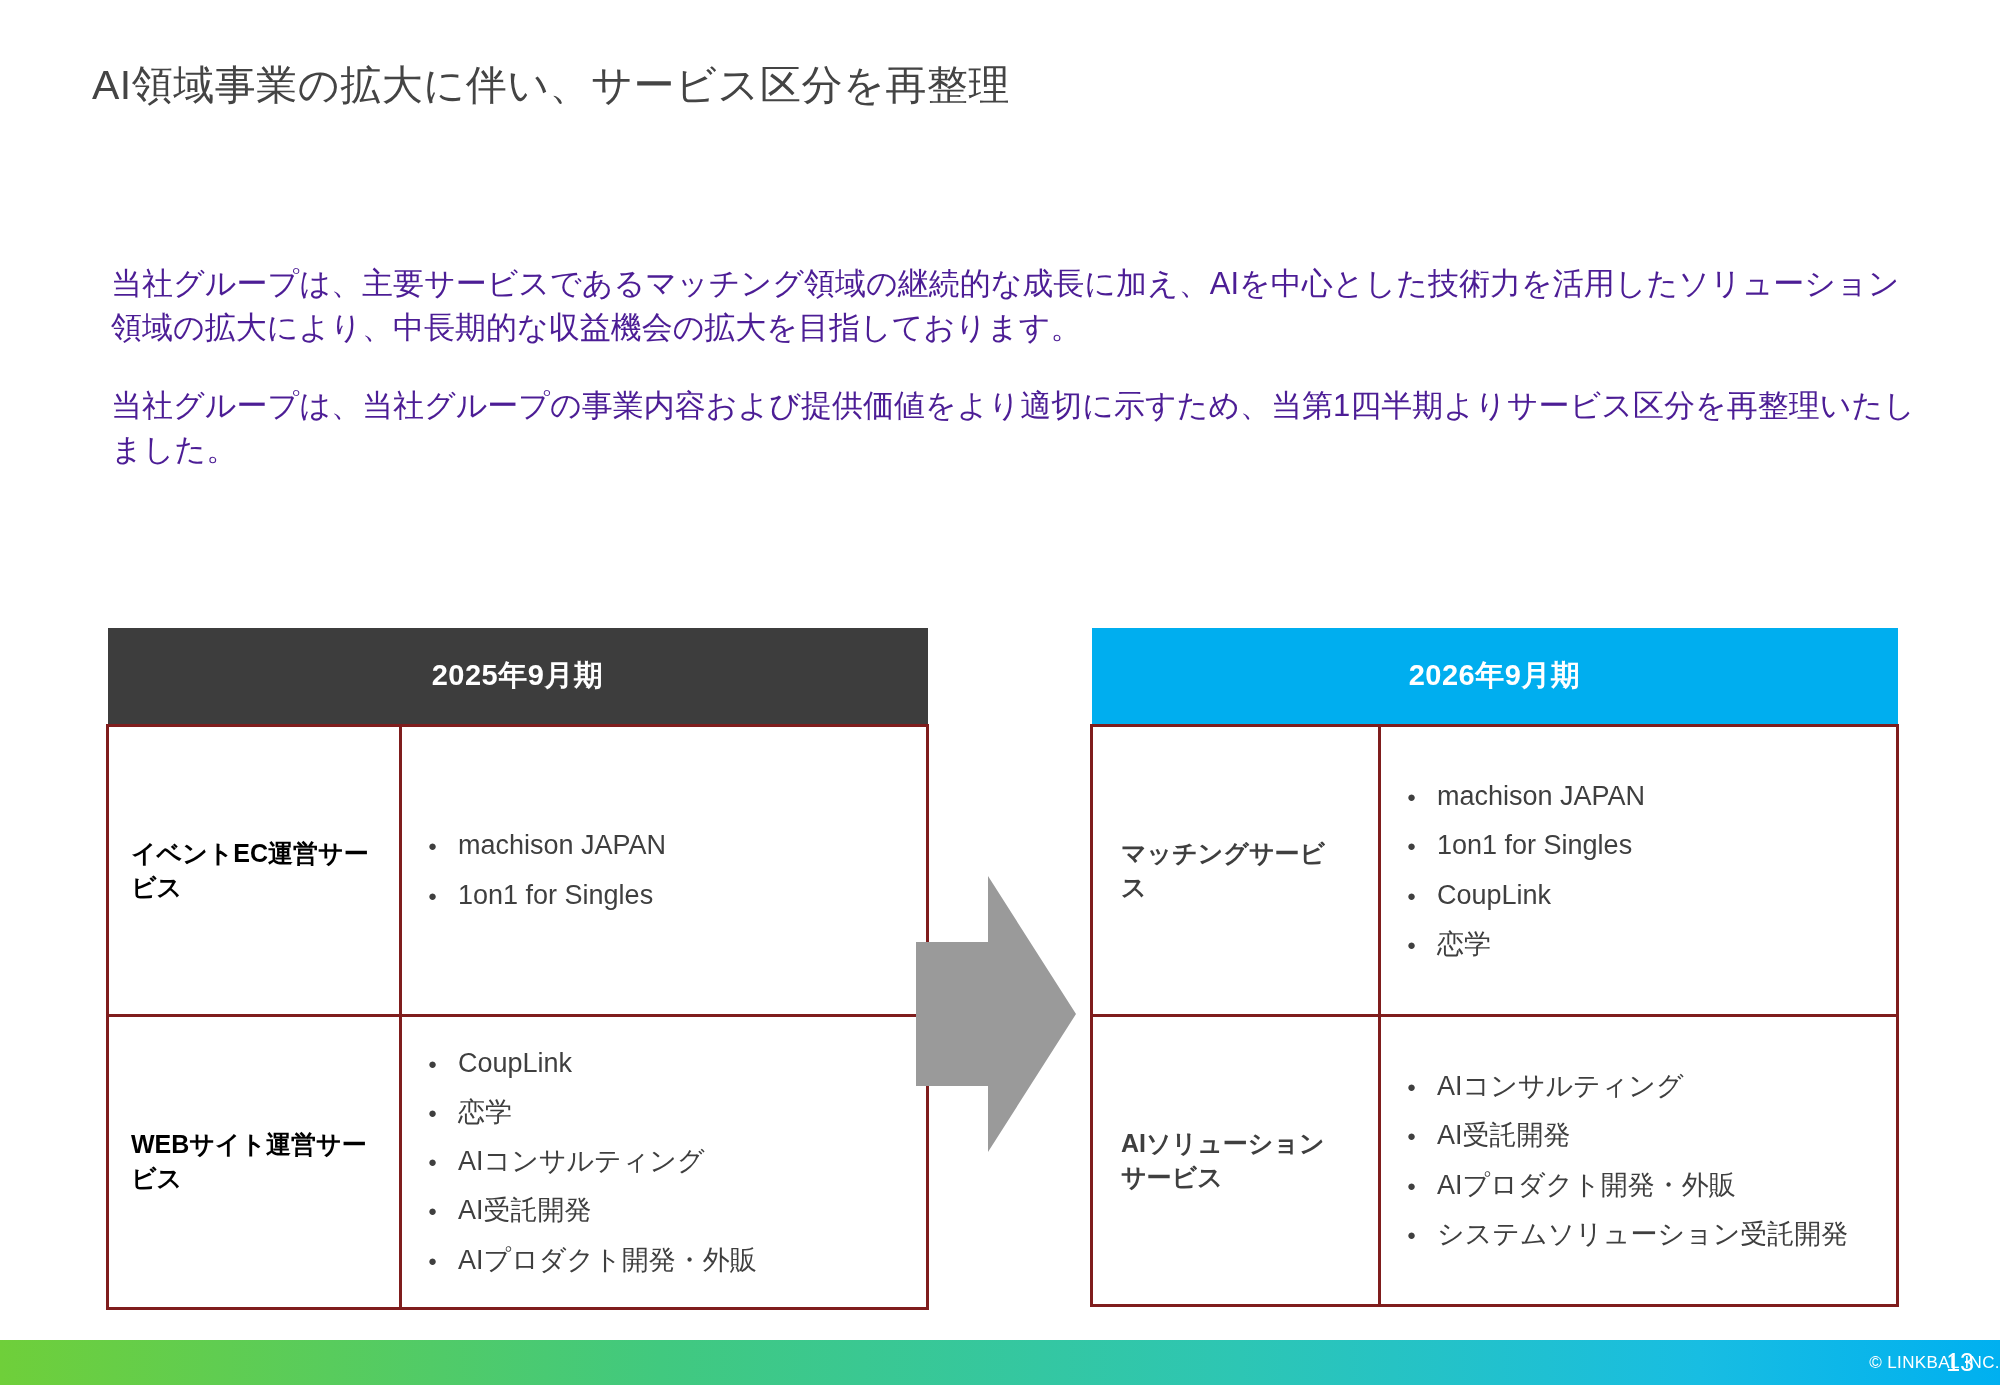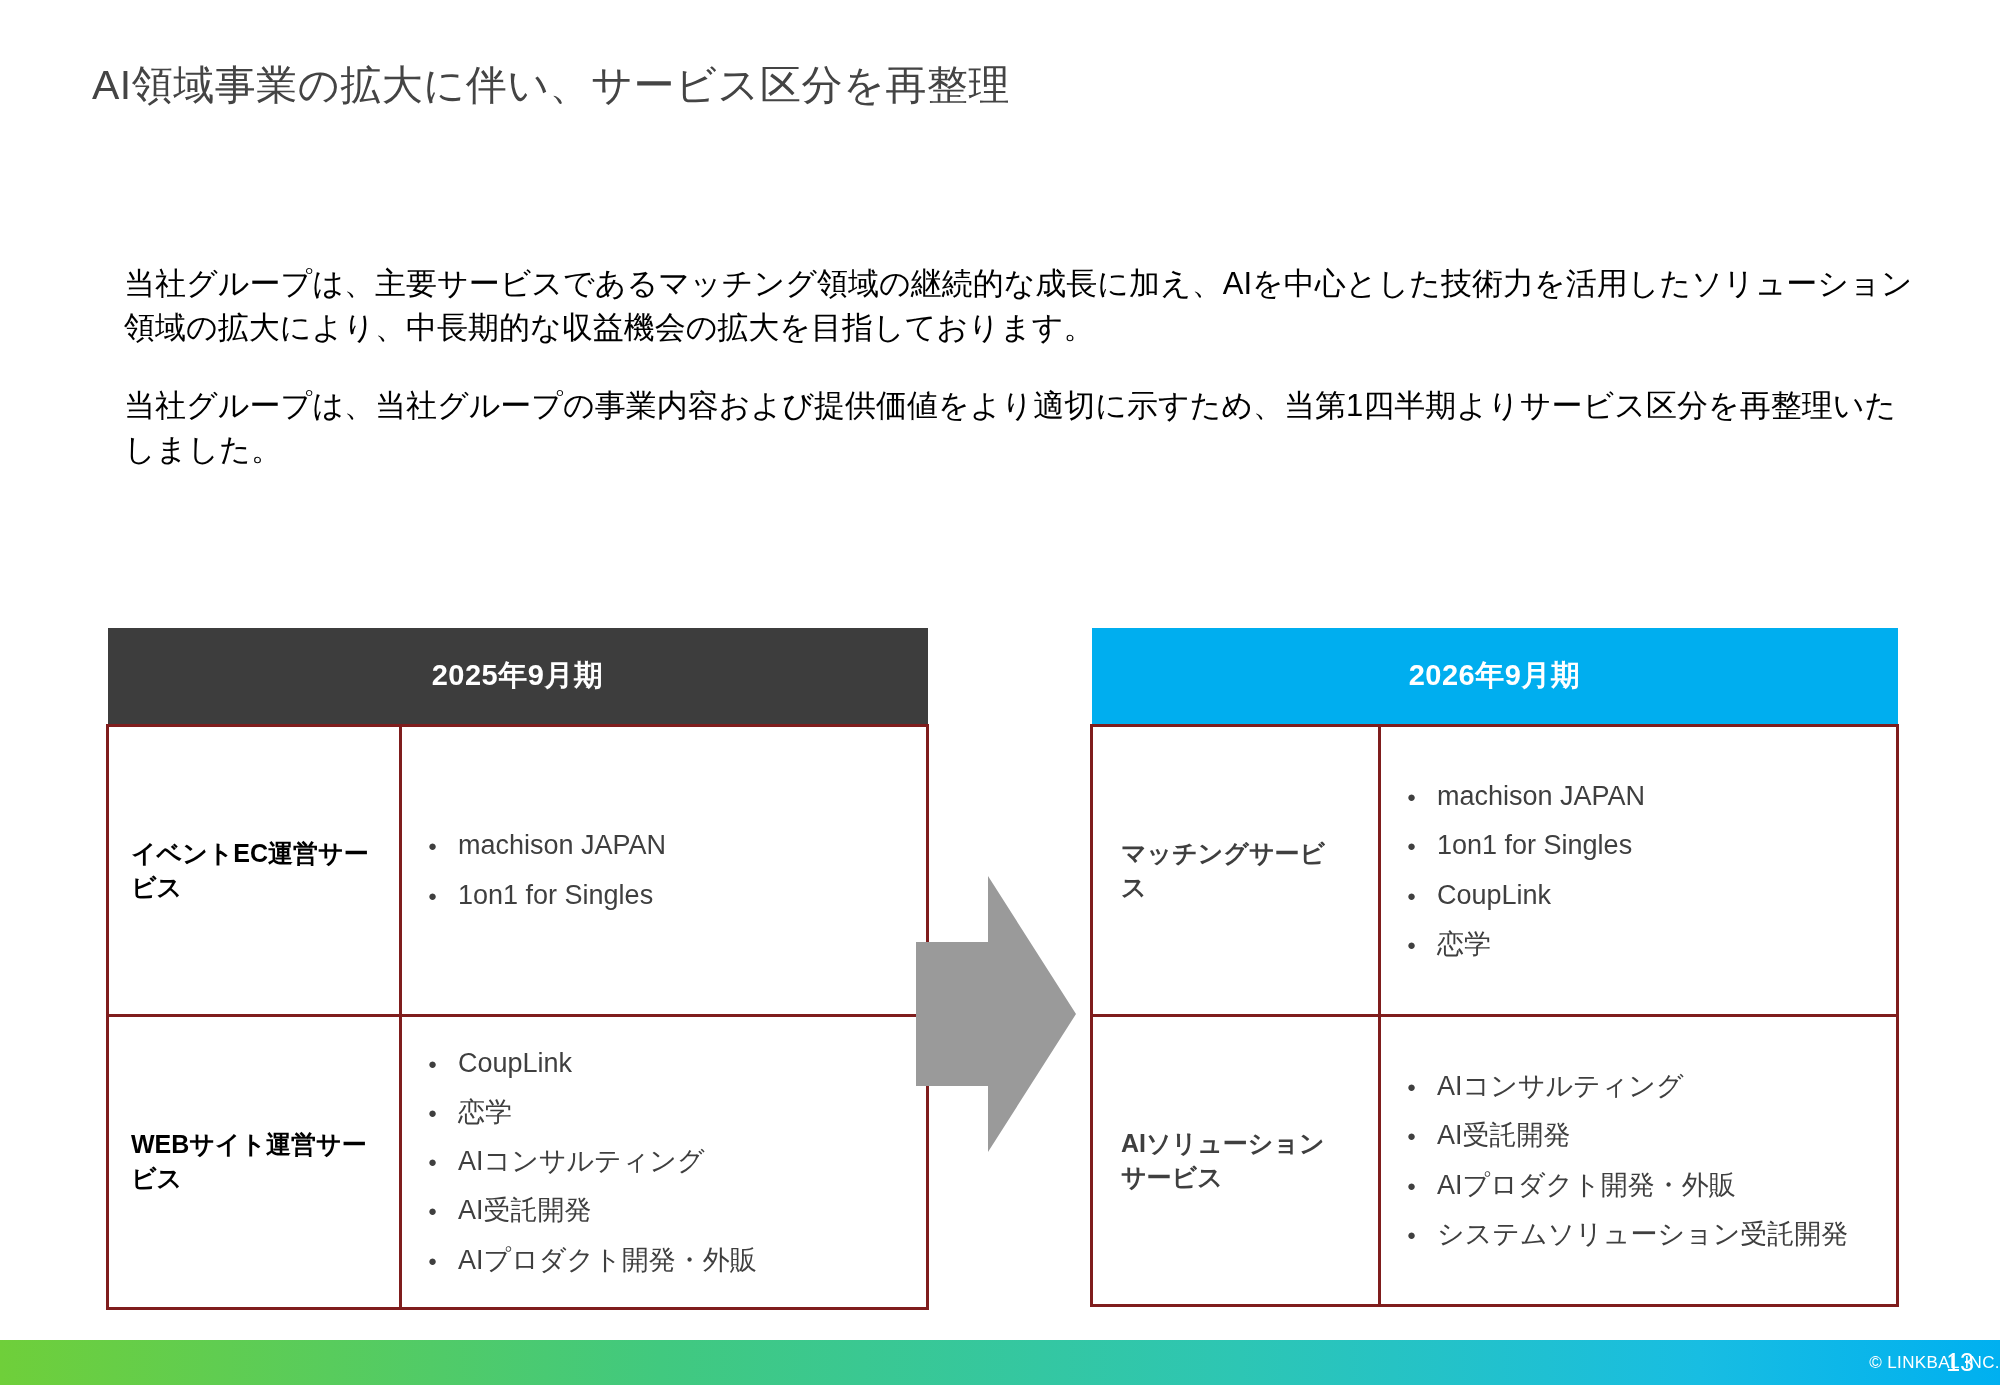--- a/index.html
+++ b/index.html
@@ -31,22 +31,22 @@
   
   .body-block {
     position: absolute;
     left: 108px;
     top: 262px;
     width: 1810px;
   }
   .body-para {
     font-size: 31px;
     line-height: 1.42;
-    color: #000000;
-    margin: 0 0 34px 16px;
+    color: #4c1d95;
+    margin: 0 0 34px 3px;
     letter-spacing: 0px;
   }
   .body-para:last-child { margin-bottom: 0; }
 
   
   .table {
     position: absolute;
     border-collapse: collapse;
     table-layout: fixed;
   }

